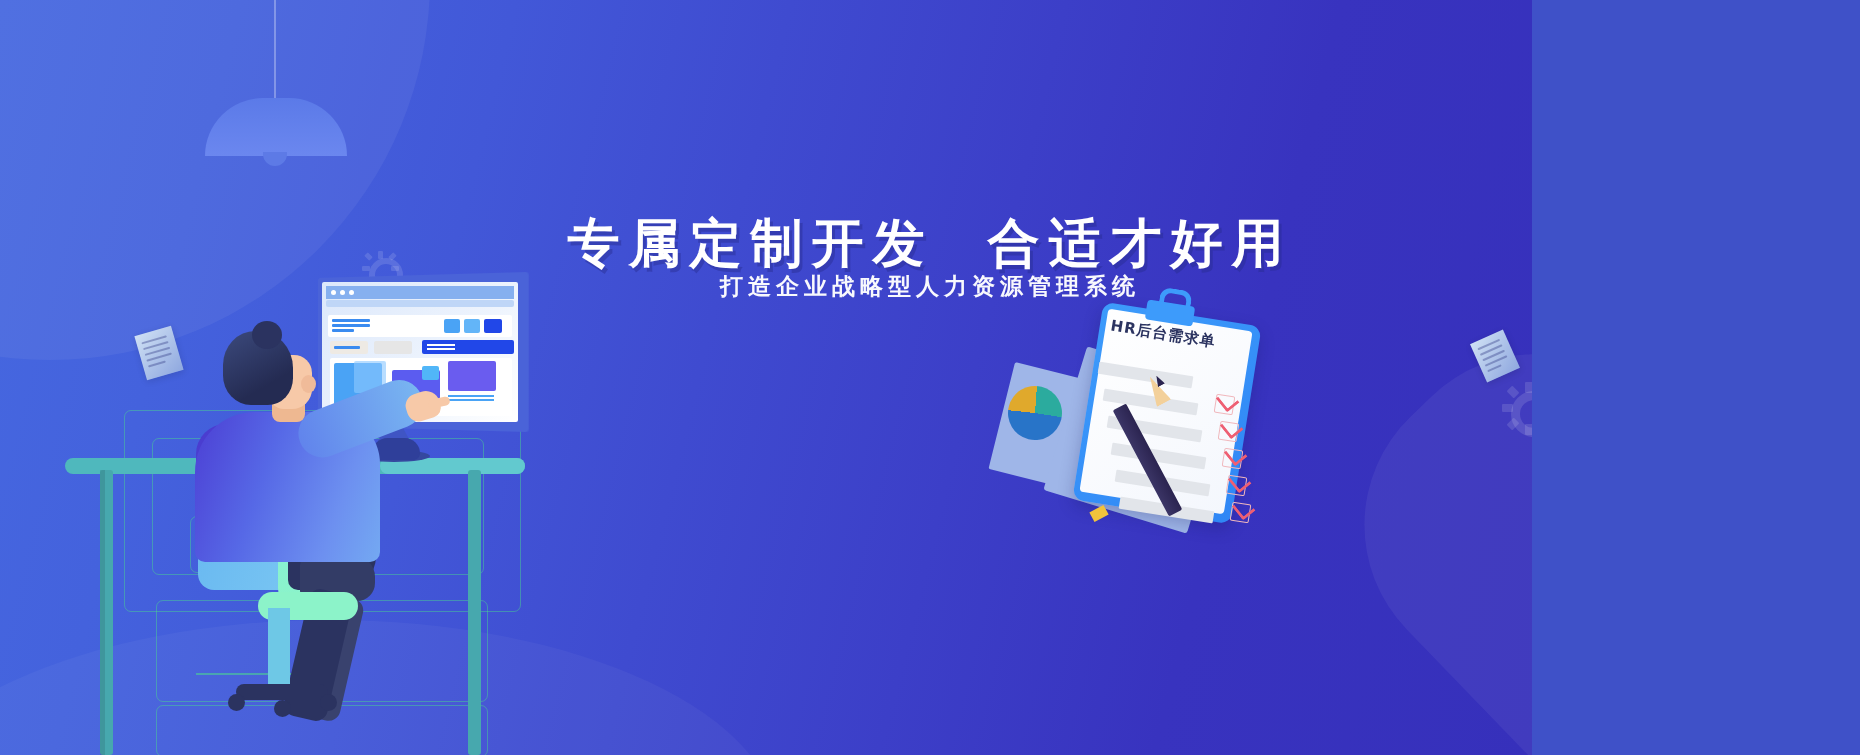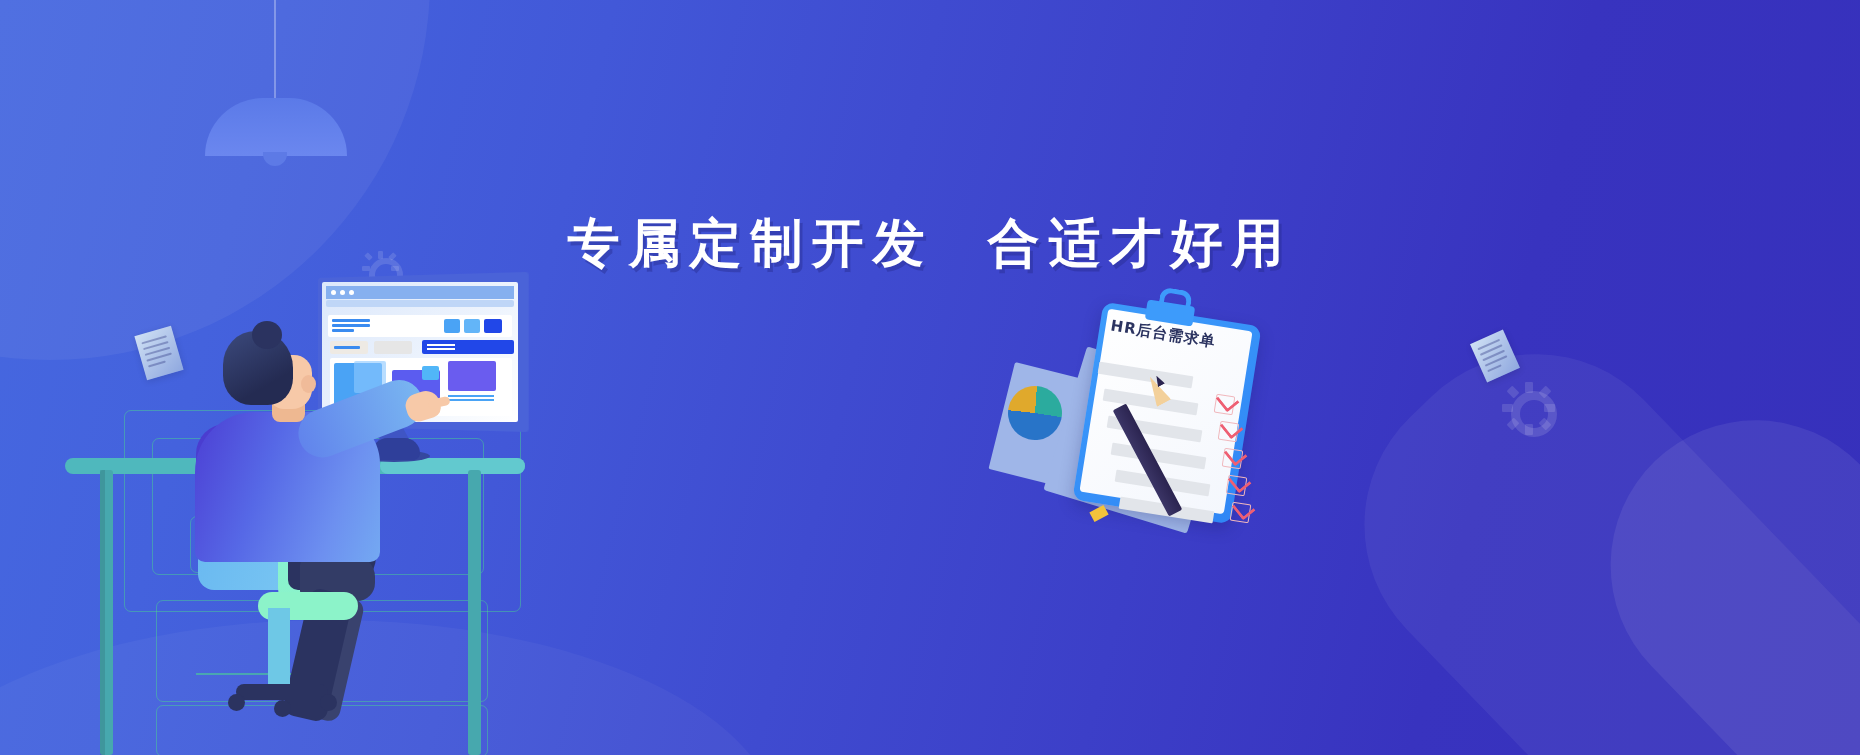--- a/index.html
+++ b/index.html
@@ -1,18 +1,18 @@
 <!DOCTYPE html>
 <html><head>
 <meta charset="utf-8">
 <style>
   html,body{margin:0;padding:0;background:#3f51c8;}
   #banner{
     position:relative;
-    width:1860px;height:755px;
+    width:1532px;height:755px;
     overflow:hidden;
     font-family:"Liberation Sans","DejaVu Sans",sans-serif;
     background:linear-gradient(104deg,#4668e0 0%,#4462dd 14%,#4258d8 30%,#3f4bd0 46%,#3c3fc8 62%,#3833bf 78%,#3630bb 100%);
   }
   
   .bg-blob-tl{
     position:absolute;left:-330px;top:-400px;width:760px;height:760px;
     border-radius:50%;
     background:rgba(255,255,255,.055);
   }
@@ -283,20 +283,23 @@
   <div class="paper" style="left:1477px;top:335px;width:36px;height:42px;transform:rotate(-24deg);">
     <div class="ln" style="left:5px;top:7px;width:24px;"></div>
     <div class="ln" style="left:5px;top:13px;width:24px;"></div>
     <div class="ln" style="left:5px;top:19px;width:24px;"></div>
     <div class="ln" style="left:5px;top:25px;width:24px;"></div>
     <div class="ln" style="left:5px;top:31px;width:15px;"></div>
   </div>
 
   <div class="headline-wrap">
     <h1 class="headline">专属定制开发  合适才好用</h1>
+  </div>
+  <div class="subhead-wrap">
+    <h2 class="subhead">打造企业战略型人力资源管理系统</h2>
   </div>
 
   <div>
     <div class="bp" style="left:124px;top:410px;width:395px;height:200px;"></div>
     <div class="bp" style="left:152px;top:438px;width:330px;height:135px;"></div>
     <div class="bp" style="left:190px;top:516px;width:40px;height:55px;"></div>
     <div class="bp" style="left:234px;top:500px;width:28px;height:72px;"></div>
     <div class="bp" style="left:156px;top:600px;width:330px;height:100px;"></div>
     <div class="bp" style="left:156px;top:705px;width:330px;height:50px;"></div>
     <div class="bp-line" style="left:196px;top:673px;width:100px;"></div>

